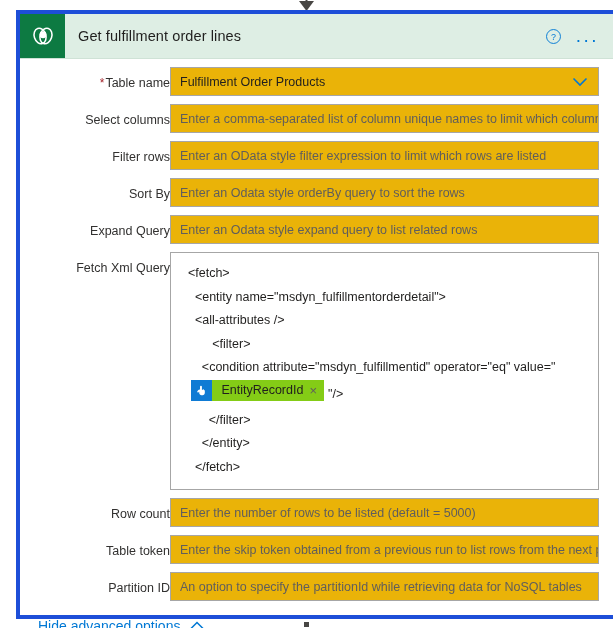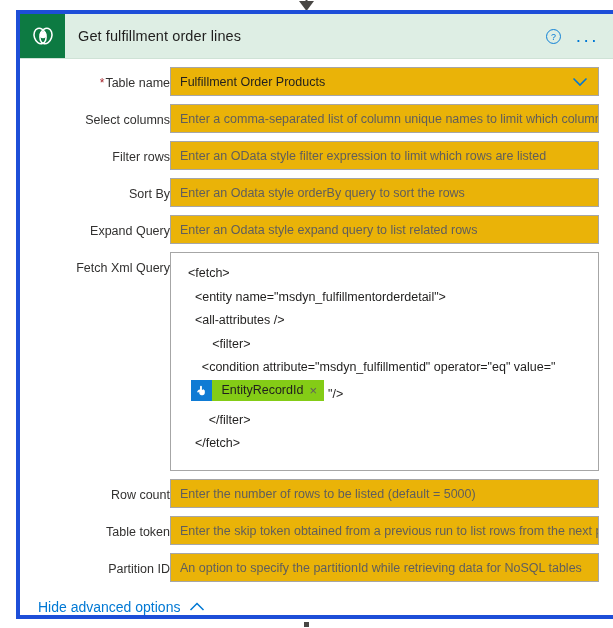--- a/index.html
+++ b/index.html
@@ -342,20 +342,21 @@
                     <path d="M6.2 8.1V3.3a1.15 1.15 0 0 1 2.3 0v4.0h.6a1.0 1.0 0 0 1 1.0-.9 1 1 0 0 1 1 .95 1 1 0 0 1 1 .95v2.6c0 1.6-1.2 2.9-2.8 2.9H8.0c-1.5 0-2.8-1.2-2.8-2.7V9.6c-.7.1-1.2.6-1.2 1.3v.2l-.9-.9a1.2 1.2 0 0 1 0-1.7l1.1-1.1a1.6 1.6 0 0 1 2.0-.3z" fill="#ffffff"></path>
                   </svg>
                 </span>
                 <span class="token-chip-label">EntityRecordId</span>
                 <span class="token-chip-close">×</span>
               </span>
               <span class="token-tail">"/&gt;</span>
             </span>
 
             <span class="code-line">        &lt;/filter&gt;</span>
+            <span class="code-line">      &lt;/entity&gt;</span>
             <span class="code-line">    &lt;/fetch&gt;</span>
           </div>
         </div>
       </div>
 
       <div class="row">
         <div class="row-label">Row count</div>
         <div class="row-control">
           <div class="input-box">
             <span class="input-text placeholder">Enter the number of rows to be listed (default = 5000)</span>

